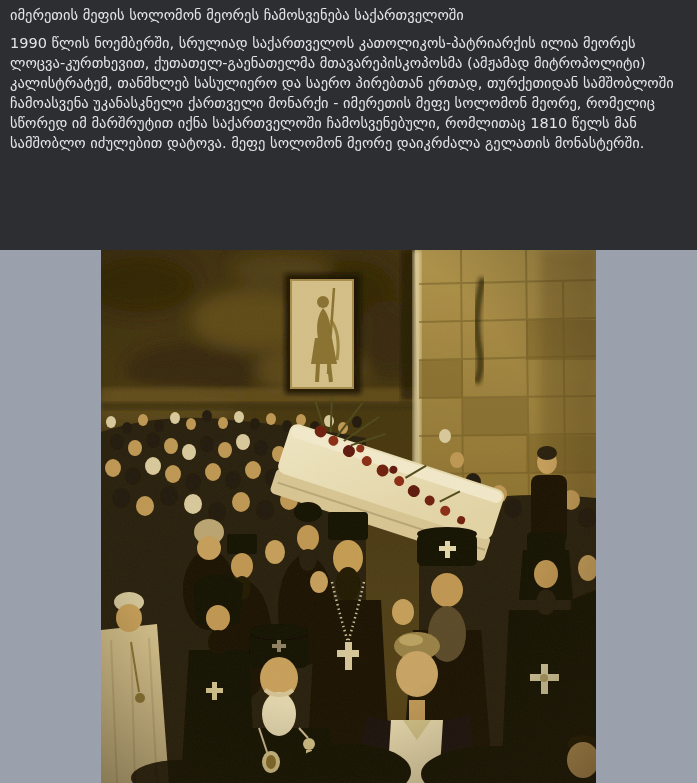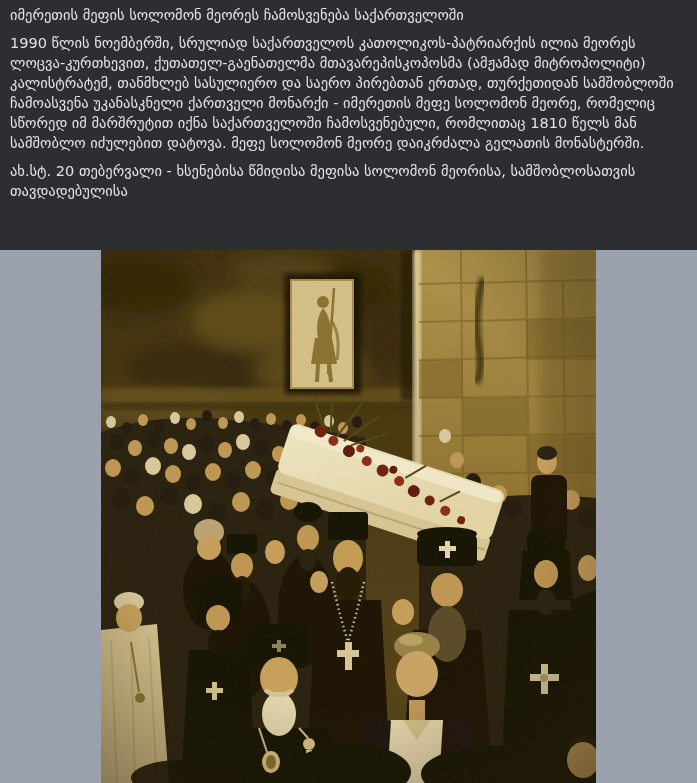--- a/index.html
+++ b/index.html
@@ -21,21 +21,20 @@
   .photo svg{display:block;width:495px;height:533px;}
 </style>
 </head>
 <body>
 
 <div class="screen">
 
   <div class="post-text">
     <p>იმერეთის მეფის სოლომონ მეორეს ჩამოსვენება საქართველოში</p>
     <p>1990 წლის ნოემბერში, სრულიად საქართველოს კათოლიკოს-პატრიარქის ილია მეორეს ლოცვა-კურთხევით, ქუთათელ-გაენათელმა მთავარეპისკოპოსმა (ამჟამად მიტროპოლიტი) კალისტრატემ, თანმხლებ სასულიერო და საერო პირებთან ერთად, თურქეთიდან სამშობლოში ჩამოასვენა უკანასკნელი ქართველი მონარქი - იმერეთის მეფე სოლომონ მეორე, რომელიც სწორედ იმ მარშრუტით იქნა საქართველოში ჩამოსვენებული, რომლითაც 1810 წელს მან სამშობლო იძულებით დატოვა. მეფე სოლომონ მეორე დაიკრძალა გელათის მონასტერში.</p>
-    <p>ახ.სტ. 20 თებერვალი - ხსენებისა წმიდისა მეფისა სოლომონ მეორისა, სამშობლოსათვის თავდადებულისა</p>
   </div>
 
   <div class="photo-area">
     <div class="photo">
       <svg viewBox="0 0 495 533" xmlns="http://www.w3.org/2000/svg">
         <defs>
           <linearGradient id="wallg" x1="0" y1="0" x2="0" y2="1">
             <stop offset="0" stop-color="#3a2d0b"></stop>
               <stop offset="1" stop-color="#55431a"></stop>
           </linearGradient>

